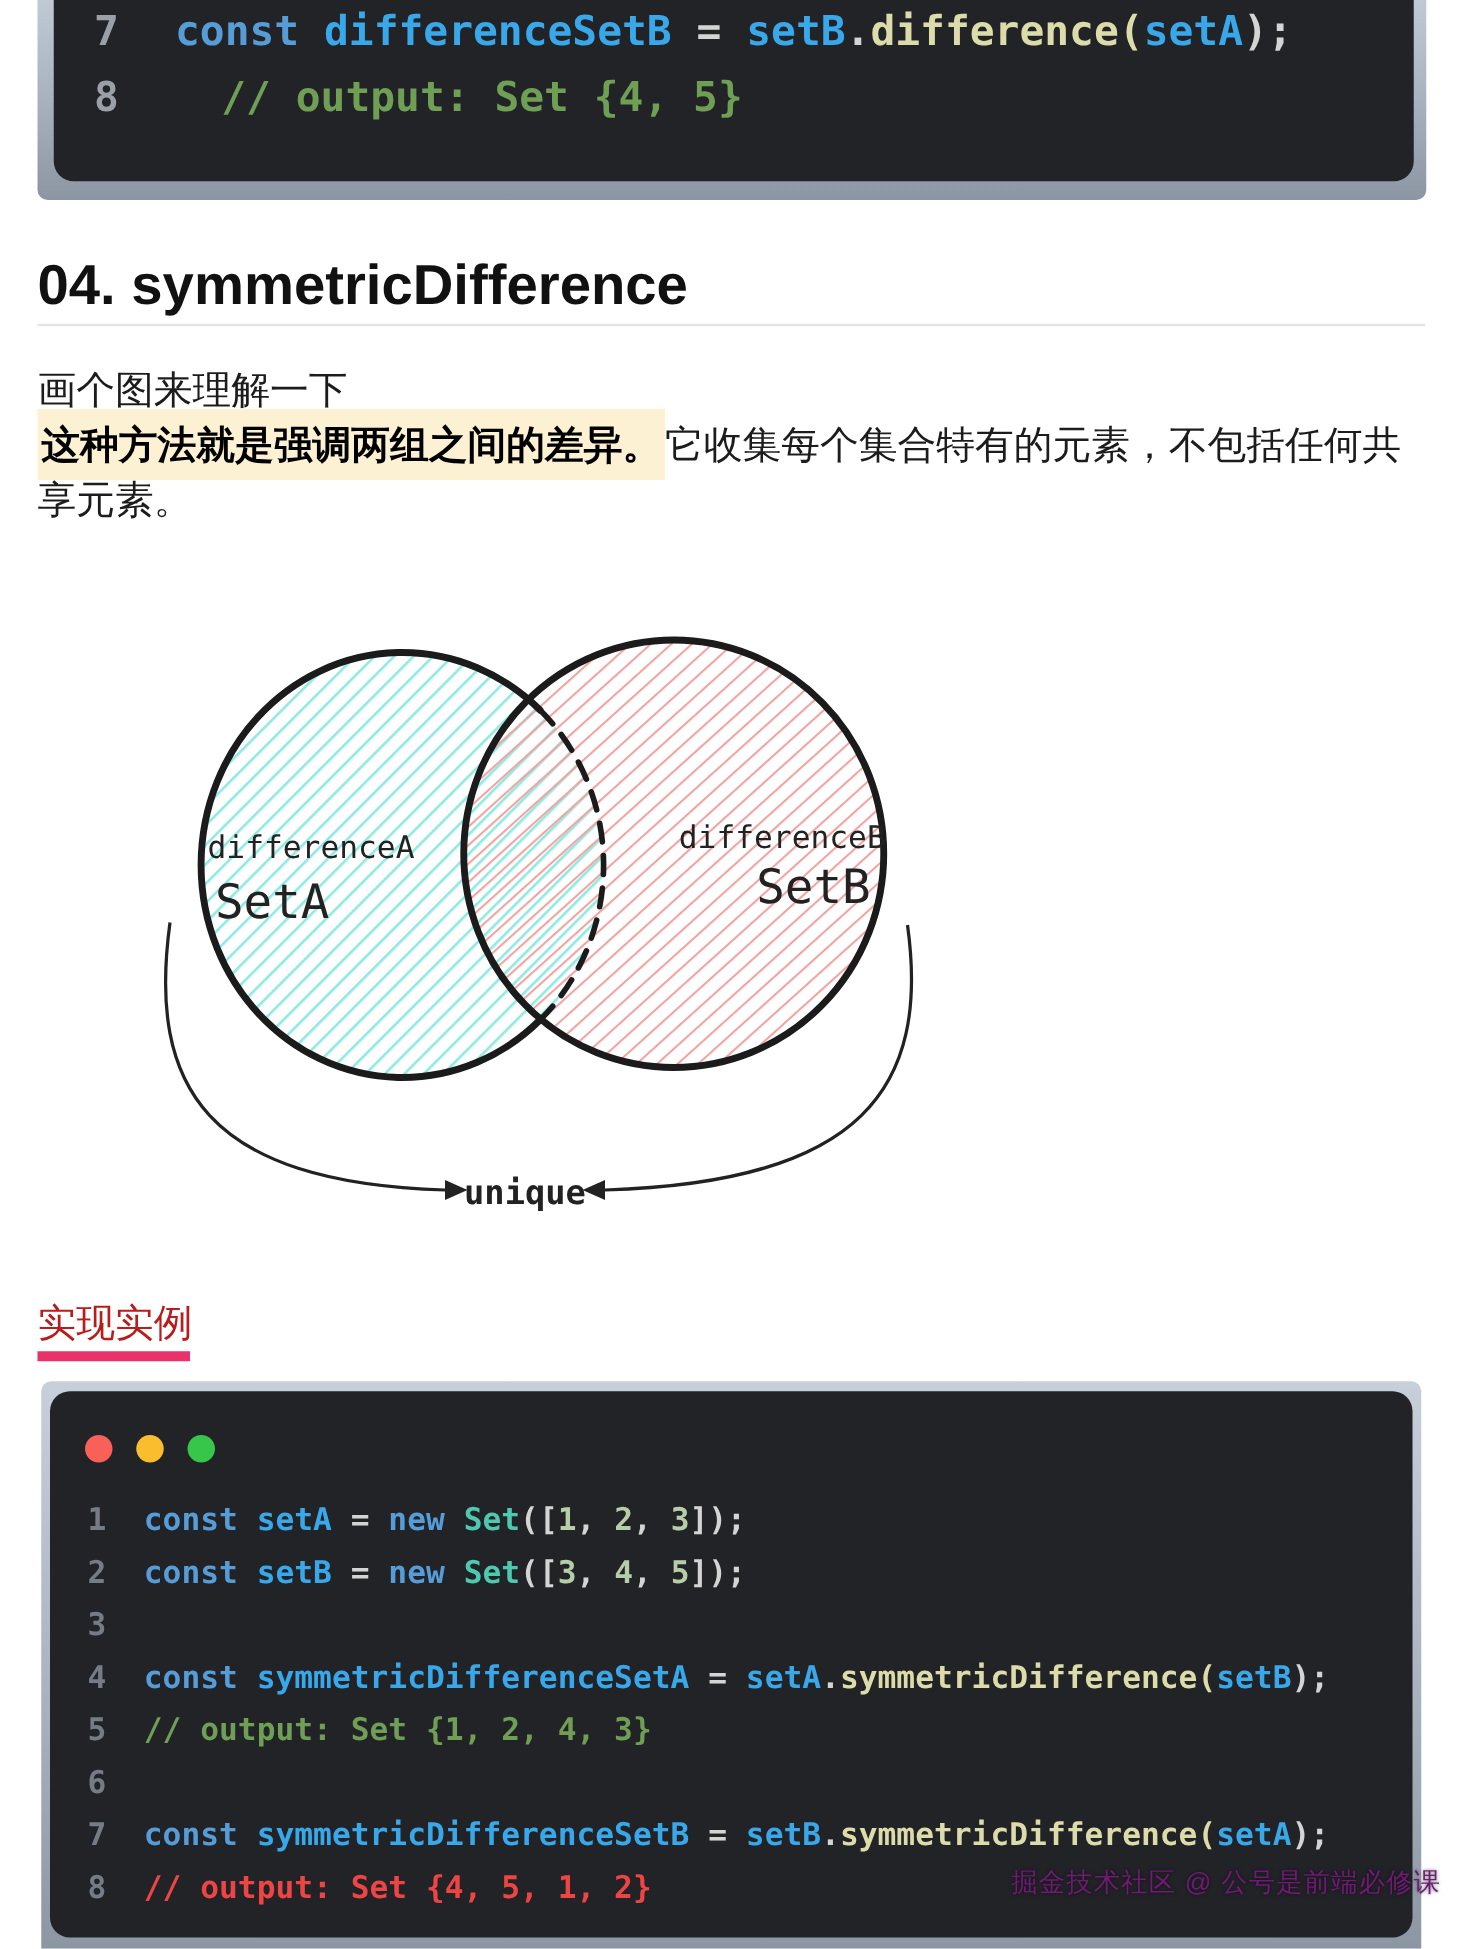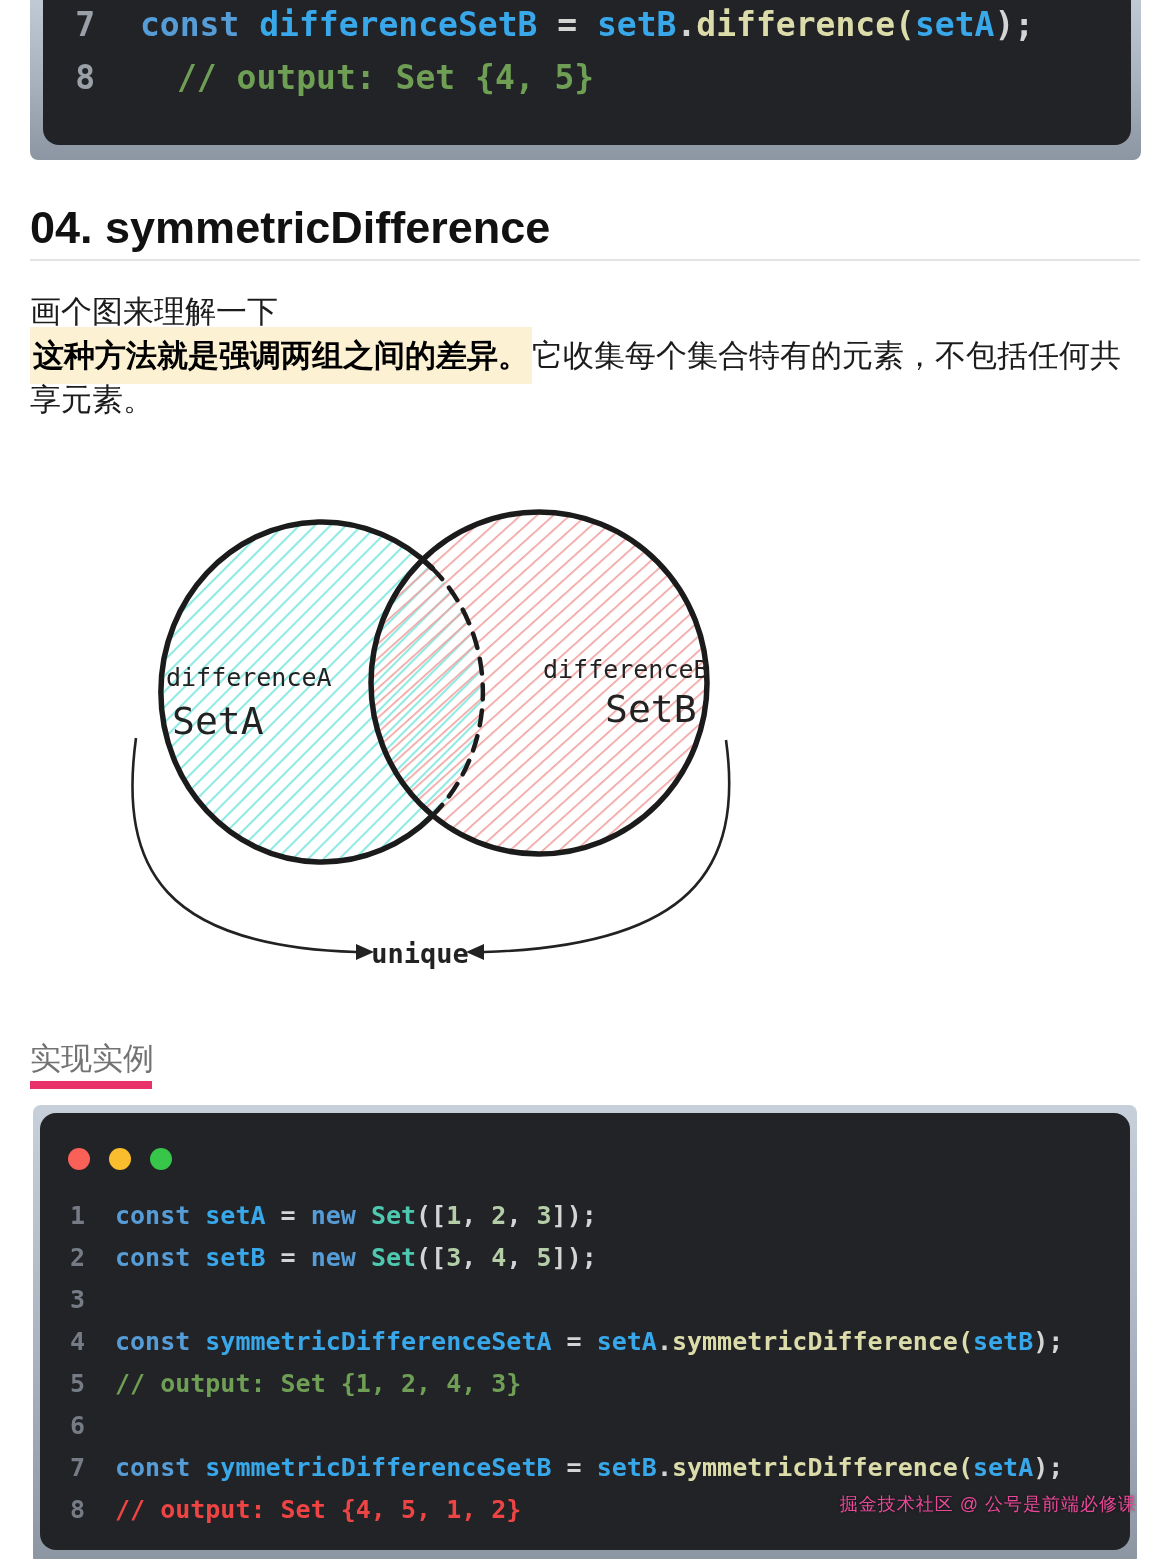--- a/index.html
+++ b/index.html
@@ -33,22 +33,22 @@
   #card2 .ln{width:45px;margin-right:30px;}
 
   
   .h2{position:absolute;left:30px;top:206px;font-size:45px;line-height:44px;font-weight:700;color:#111;}
   .divider{position:absolute;left:30px;right:30px;top:259px;height:2px;background:#e4e4e4;}
   .para{position:absolute;left:30px;top:290px;width:1112px;font-size:31px;line-height:44px;color:#1c1c1c;}
   .para .hl{background:#fcf1d3;font-weight:700;padding:11px 3px;}
   .sub-label{position:absolute;left:30px;top:1038px;font-size:31px;font-weight:500;}
   .sub-underline{position:absolute;left:30px;top:1081px;width:122px;height:8px;}
 
-  .watermark{position:absolute;right:33px;top:1492px;font-size:18px;letter-spacing:1px;
-             color:#ec4899;text-shadow:0 0 3px rgba(0,0,0,.55);z-index:5;}
+  .watermark{position:absolute;right:17px;top:1492px;font-size:21px;letter-spacing:1px;
+             color:#701a75;text-shadow:0 0 3px rgba(0,0,0,.55);z-index:5;}
 
   
   #venn{position:absolute;left:0;top:450px;width:860px;height:565px;}
   .venn-label{font-family:"DejaVu Sans Mono","Liberation Mono",monospace;fill:#222;}
 </style>
 </head>
 <body>
 
 <div id="page">
 
@@ -97,21 +97,21 @@
     <text class="venn-label" x="543" y="228" font-size="25">differenceB</text>
     <text class="venn-label" x="605" y="272" font-size="38">SetB</text>
 
     <path d="M 136 288 C 118 420, 165 496, 356 502" fill="none" stroke="#222" stroke-width="2.6"></path>
     <polygon points="356,494 374,502 356,510" fill="#222"></polygon>
     <path d="M 726 290 C 744 420, 690 496, 484 502" fill="none" stroke="#222" stroke-width="2.6"></path>
     <polygon points="484,494 466,502 484,510" fill="#222"></polygon>
     <text class="venn-label" x="420" y="513" font-size="27" font-weight="bold" text-anchor="middle">unique</text>
   </svg>
 
-  <div class="sub-label" id="example-label" style="color: #737373;">实现实例</div>
+  <div class="sub-label" id="example-label" style="color: #b91c1c;">实现实例</div>
   <div class="sub-underline" id="example-underline" style="background: rgb(233, 49, 106);"></div>
 
   <div class="code-frame" id="frame2">
     <div class="code-card" id="card2">
       <div class="dots" id="window-dots">
           <div class="dot" style="background: rgb(249, 96, 87);"></div>
           <div class="dot" style="background: rgb(249, 189, 45);"></div>
           <div class="dot" style="background: rgb(55, 198, 73);"></div>
         </div>
       <div class="code-lines" id="code-lines-bottom">

